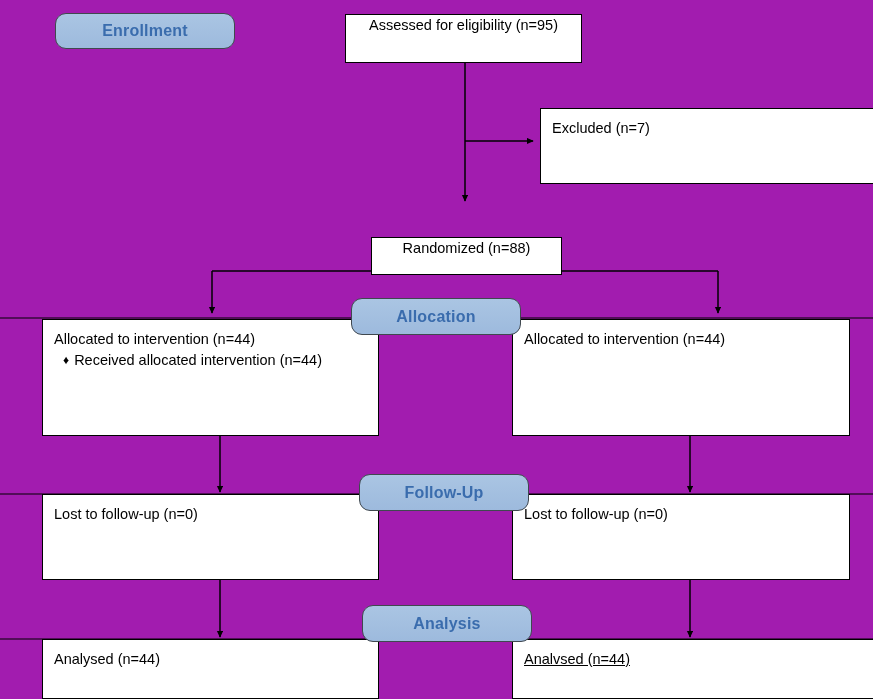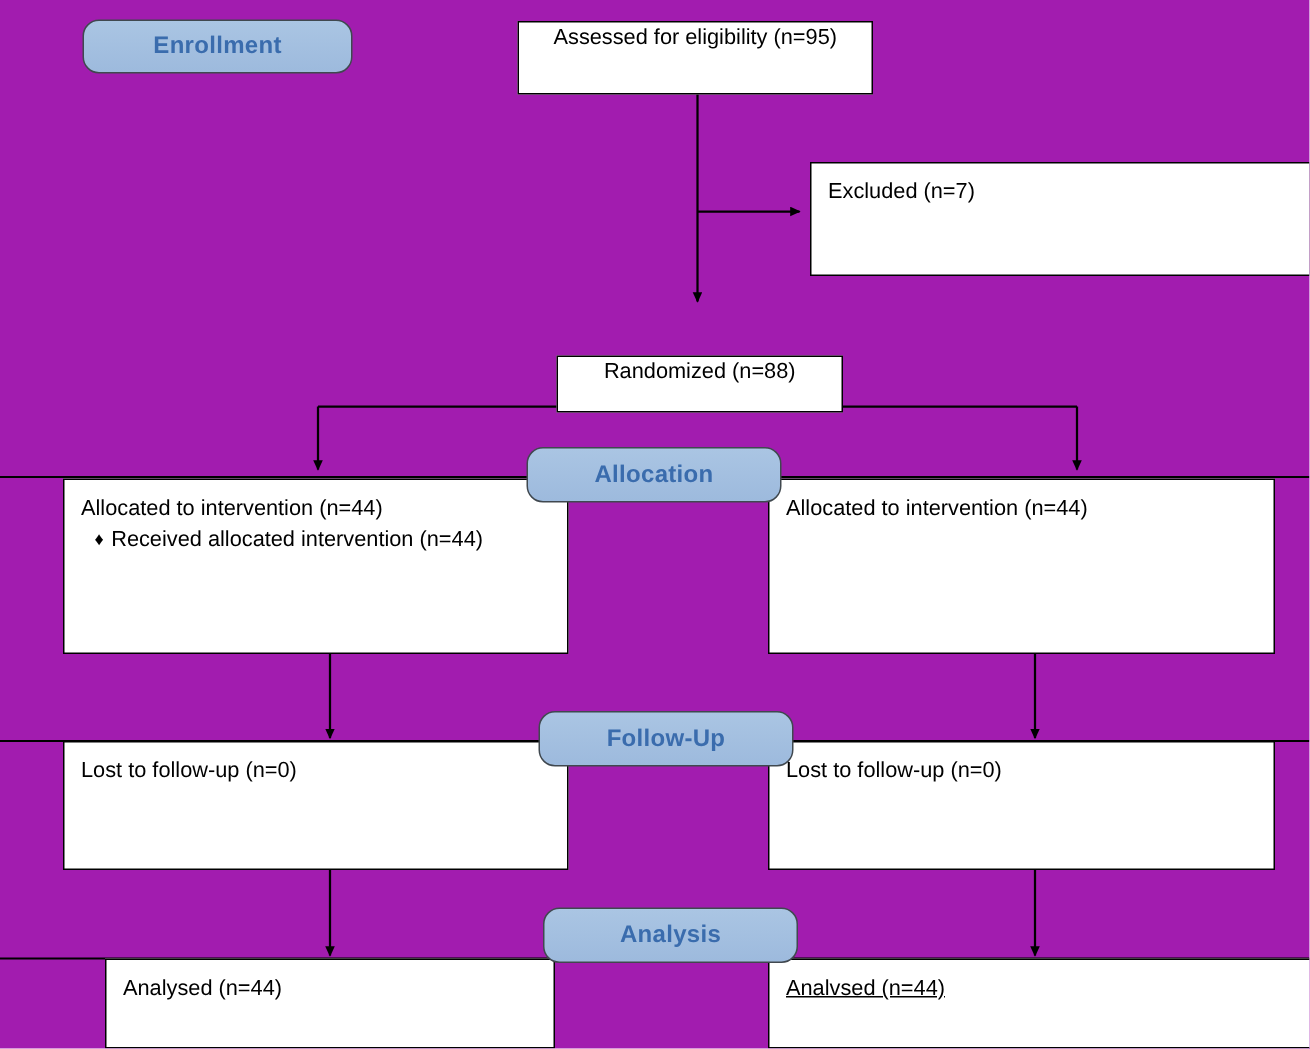--- a/index.html
+++ b/index.html
@@ -148,21 +148,21 @@
   </div>
 
   <div class="node" style="left:42px; top:494px; width:337px; height:86px;">
     <div class="line">Lost to follow-up (n=0)</div>
   </div>
 
   <div class="node" style="left:512px; top:494px; width:338px; height:86px;">
     <div class="line">Lost to follow-up (n=0)</div>
   </div>
 
-  <div class="node" style="left:42px; top:639px; width:300px; height:60px;margin-left:28px;">
+  <div class="node" style="left:42px; top:639px; width:337px; height:60px;">
     <div class="line">Analysed (n=44)</div>
   </div>
 
   <div class="node" style="left:512px; top:639px; width:381px; height:60px;text-decoration:underline;">
     <div class="line">Analvsed (n=44)</div>
   </div>
 
 </div>
 
 </body></html>

